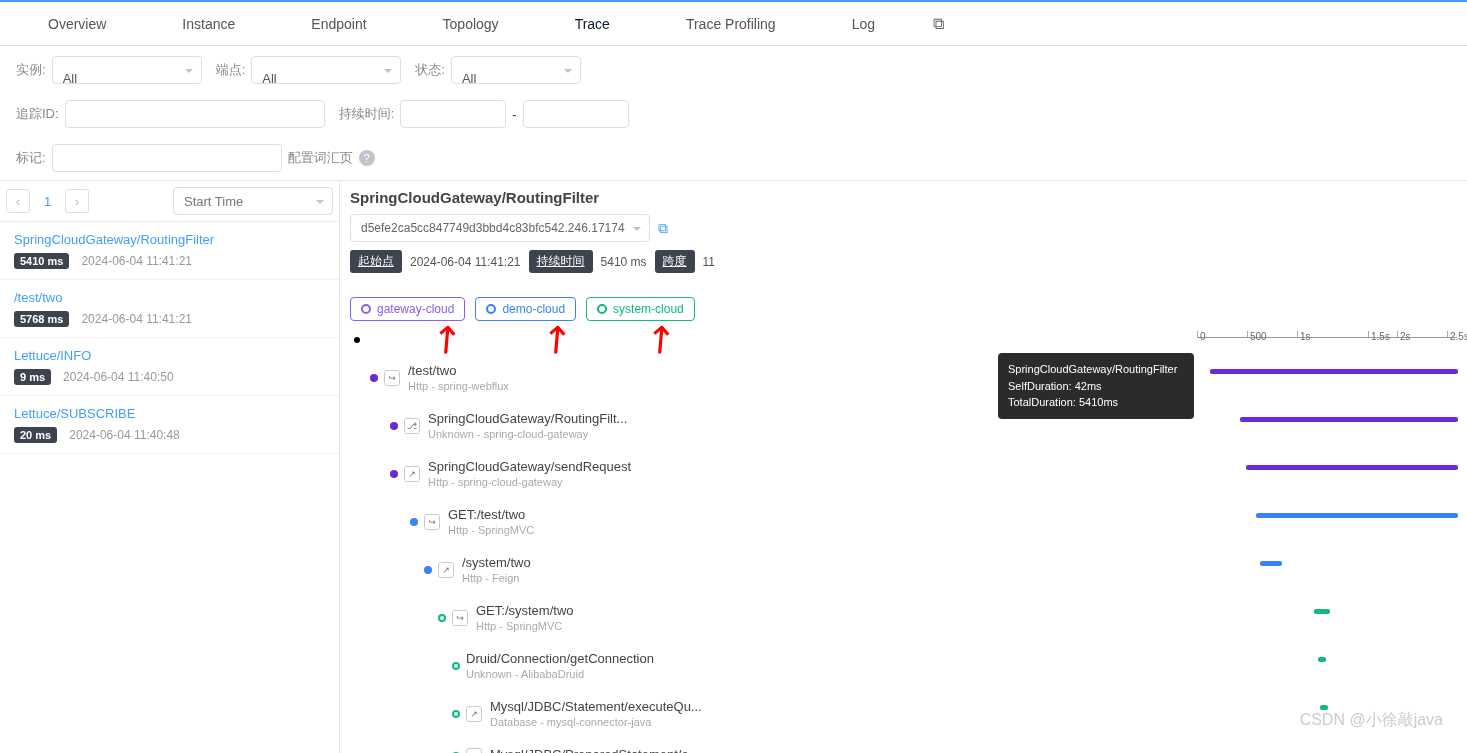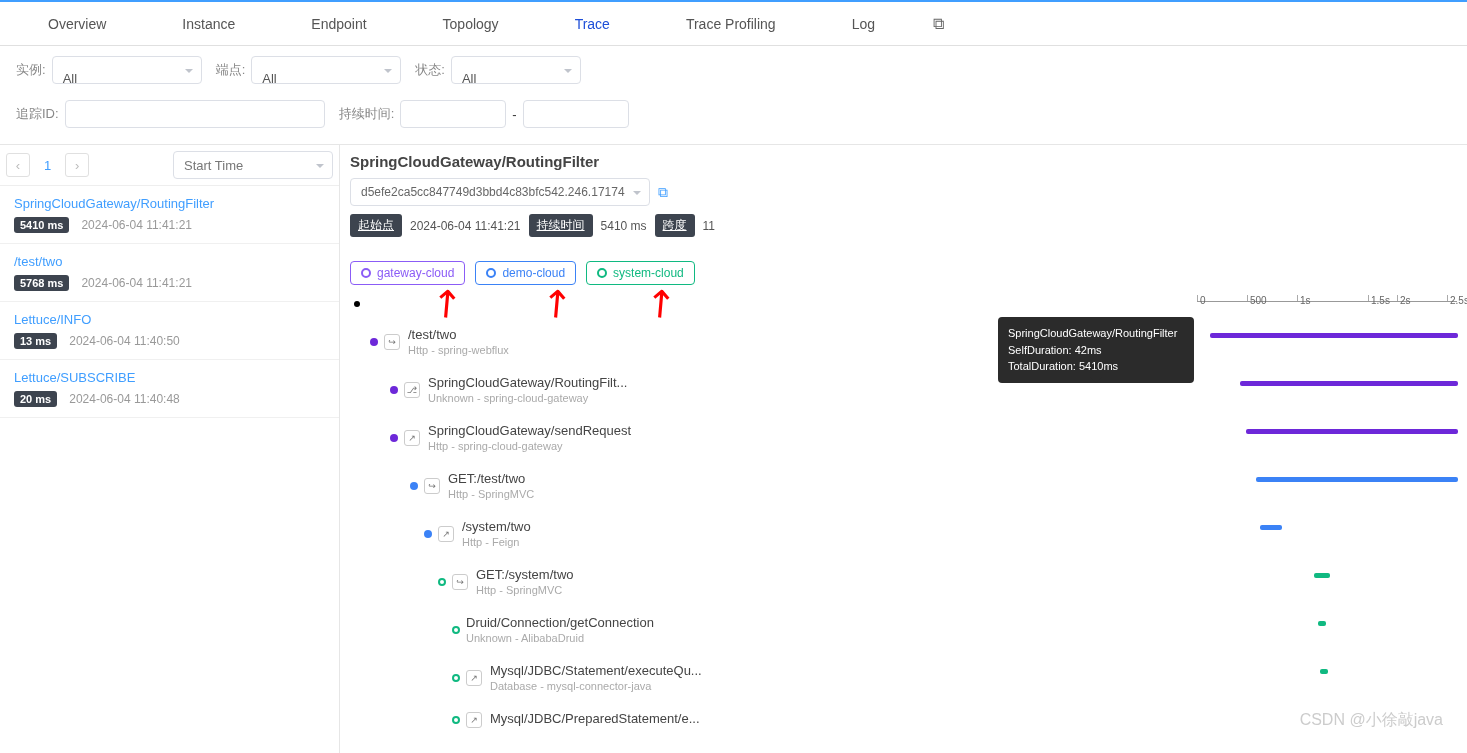--- a/index.html
+++ b/index.html
@@ -1,19 +1,19 @@
 <!DOCTYPE html>
 <html><head>
 <meta charset="utf-8">
 <style>
 * { box-sizing: border-box; margin: 0; padding: 0; }
 body { font-family: -apple-system, BlinkMacSystemFont, "Segoe UI", Arial, sans-serif; font-size: 13px; color: #333; background: #fff; width: 1467px; }
 .tabs { display: flex; border-top: 2px solid #409eff; border-bottom: 1px solid #e0e0e0; height: 46px; align-items: center; padding-left: 10px; }
 .tab { padding: 0 38px; height: 100%; display: flex; align-items: center; cursor: pointer; color: #555; font-size: 14px; }
-.tab.active { color: #1d4ed8; }
+.tab.active { color: #0f172a; }
 .tab-icon { color: #666; font-size: 16px; padding: 0 20px; }
 .filters { padding: 10px 16px 8px 16px; border-bottom: 1px solid #e6e6e6; display: flex; flex-wrap: wrap; gap: 8px 14px; align-items: center; }
 .filter-group { display: flex; align-items: center; gap: 6px; }
 .filter-label { color: #888; font-size: 13px; }
 .select { border: 1px solid #dcdfe6; border-radius: 4px; height: 28px; display: flex; align-items: center; padding: 16px 22px 0 10px; color: #555; min-width: 150px; position: relative; background: #fff; }
 .select::after { content: ""; position: absolute; right: 8px; top: 12px; border: 4px solid transparent; border-top-color: #c0c4cc; }
 .text-input { border: 1px solid #dcdfe6; border-radius: 4px; height: 28px; padding: 0 8px; background: #fff; }
 .help-icon { width: 16px; height: 16px; border-radius: 50%; background: #c0c4cc; color: #fff; display: inline-flex; align-items: center; justify-content: center; font-size: 11px; }
 .main { display: flex; }
 .sidebar { width: 340px; border-right: 1px solid #e6e6e6; }
@@ -96,20 +96,26 @@
     <span class="filter-label">追踪ID:</span>
     <div class="text-input" style="width:260px"></div>
   </div>
   <div class="filter-group">
     <span class="filter-label">持续时间:</span>
     <div class="text-input" style="width:106px"></div>
     <span>-</span>
     <div class="text-input" style="width:106px"></div>
   </div>
   <div style="flex-basis:100%"></div>
+  <div class="filter-group">
+    <span class="filter-label">标记:</span>
+    <div class="text-input" style="width:230px"></div>
+    <span class="filter-label">配置词汇页</span>
+    <span class="help-icon">?</span>
+  </div>
 </div>
 
 <div class="main">
   <div class="sidebar">
     <div class="sidebar-head">
       <div class="pager">
         <div class="pager-btn">‹</div>
         <div class="pager-num">1</div>
         <div class="pager-btn">›</div>
       </div>
@@ -126,21 +132,21 @@
         <div class="trace-item">
           <div class="trace-title">/test/two</div>
   <div class="trace-meta">
             <span class="badge">5768 ms</span>
   <span class="trace-time">2024-06-04 11:41:21</span>
           </div>
         </div>
         <div class="trace-item">
           <div class="trace-title">Lettuce/INFO</div>
   <div class="trace-meta">
-            <span class="badge">13 ms</span>
+            <span class="badge">9 ms</span>
   <span class="trace-time">2024-06-04 11:40:50</span>
           </div>
         </div>
         <div class="trace-item">
           <div class="trace-title">Lettuce/SUBSCRIBE</div>
   <div class="trace-meta">
             <span class="badge">20 ms</span>
   <span class="trace-time">2024-06-04 11:40:48</span>
           </div>
         </div>

